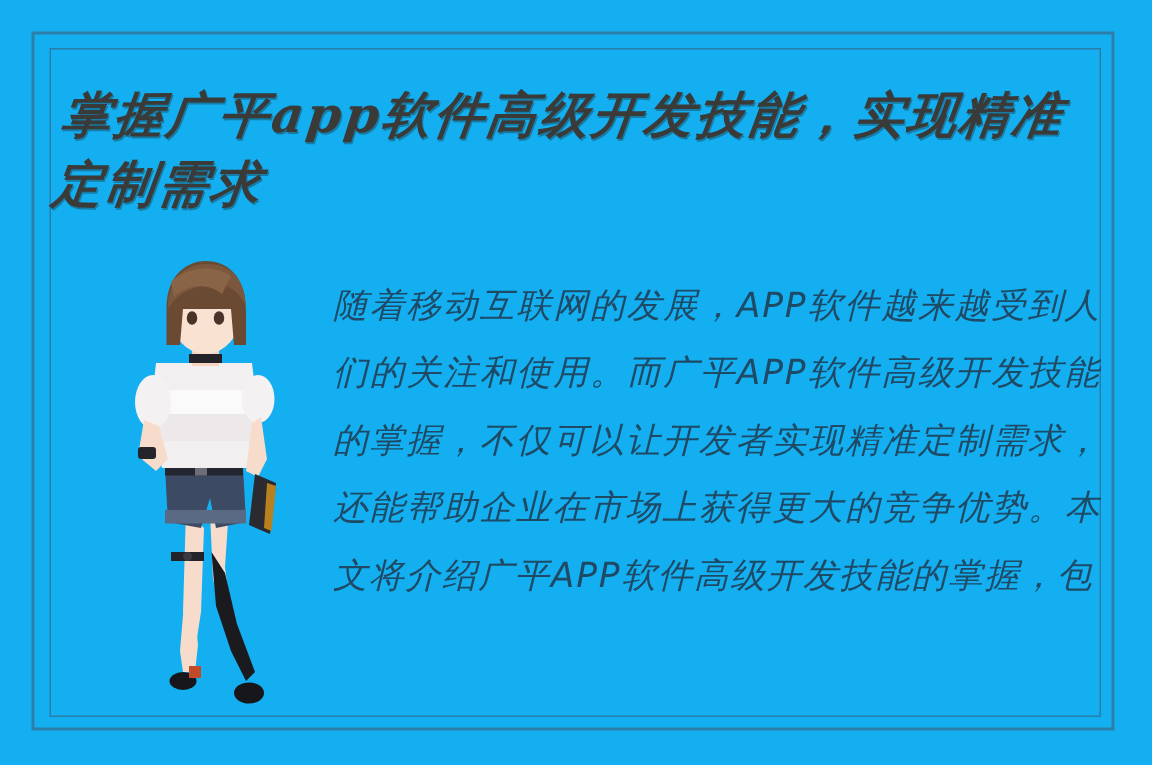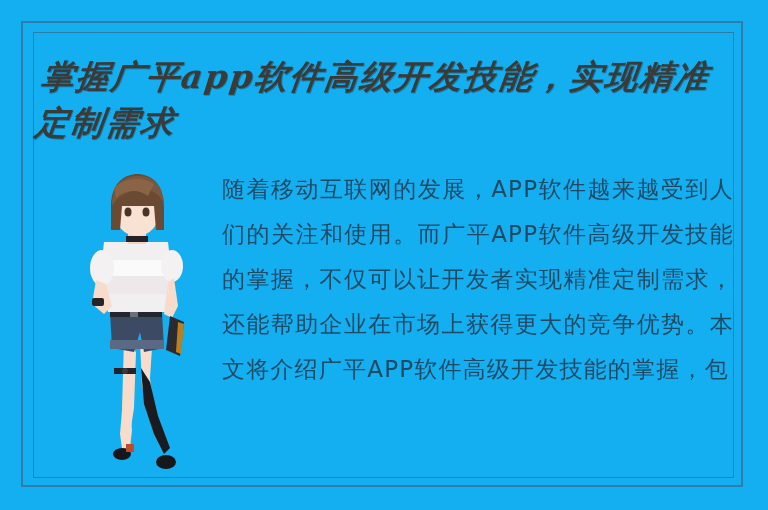--- a/index.html
+++ b/index.html
@@ -60,31 +60,32 @@
     text-shadow: 1px 1px 0 rgba(30,30,30,0.35);
     transform: skewX(-7deg);
     transform-origin: left top;
     white-space: pre-wrap;
   }
 
   
   .body-text {
     position: absolute;
     left: 222px;
-    top: 167px;
+    top: 182px;
     width: 512px;
     height: 270px;
     overflow: hidden;
     font-family: "DejaVu Sans", "Liberation Sans", sans-serif;
     font-size: 23px;
     line-height: 45px;
     letter-spacing: 1.2px;
     color: #1E4A66;
     text-align: justify;
     text-justify: inter-character;
+    font-style: italic;
   }
 
   
   .illustration {
     position: absolute;
     left: 78px;
     top: 172px;
     width: 120px;
     height: 306px;
   }

